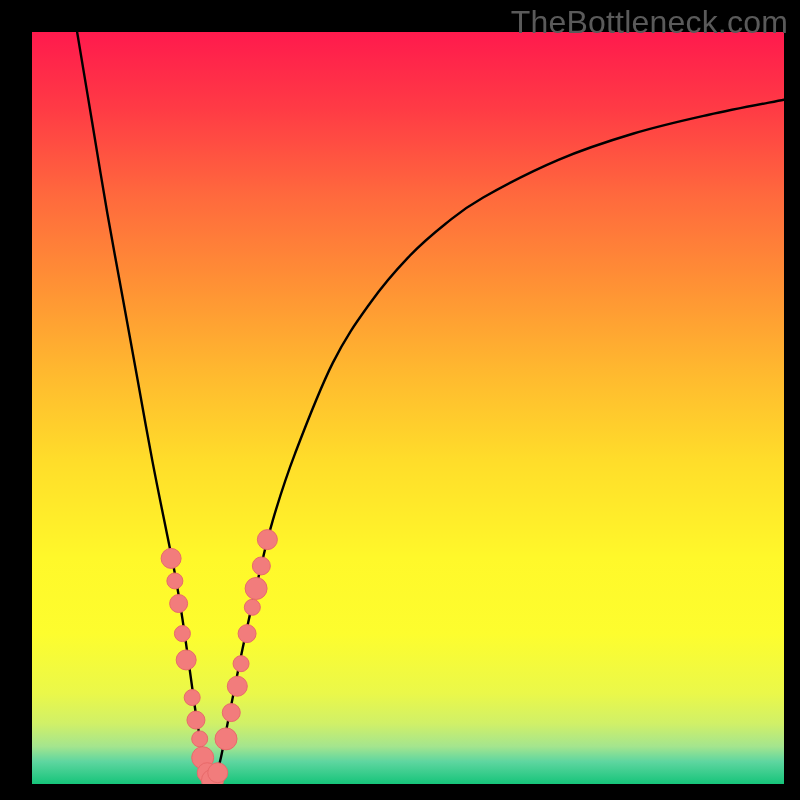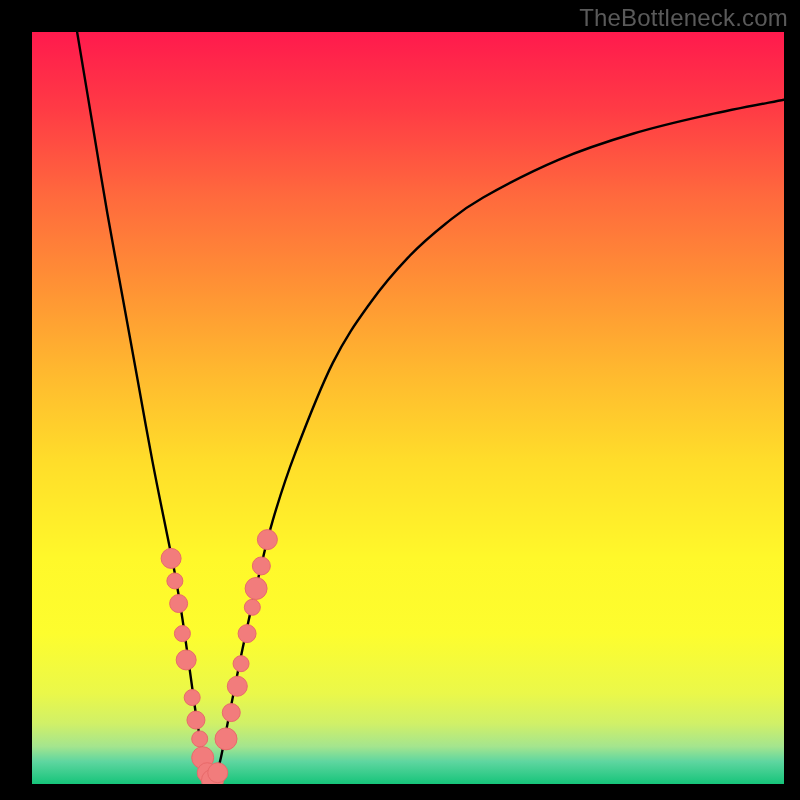--- a/index.html
+++ b/index.html
@@ -54,21 +54,21 @@
     position: absolute;
     left: 0;
     top: 0;
     width: 752px;
     height: 752px;
   }
   .watermark {
     position: absolute;
     top: 4px;
     right: 12px;
-    font-size: 24px;
+    font-size: 32px;
     font-weight: 500;
     color: #5a5a5a;
     letter-spacing: 0.2px;
     user-select: none;
   }
 </style>
 </head>
 <body>
 
 <div class="frame">

